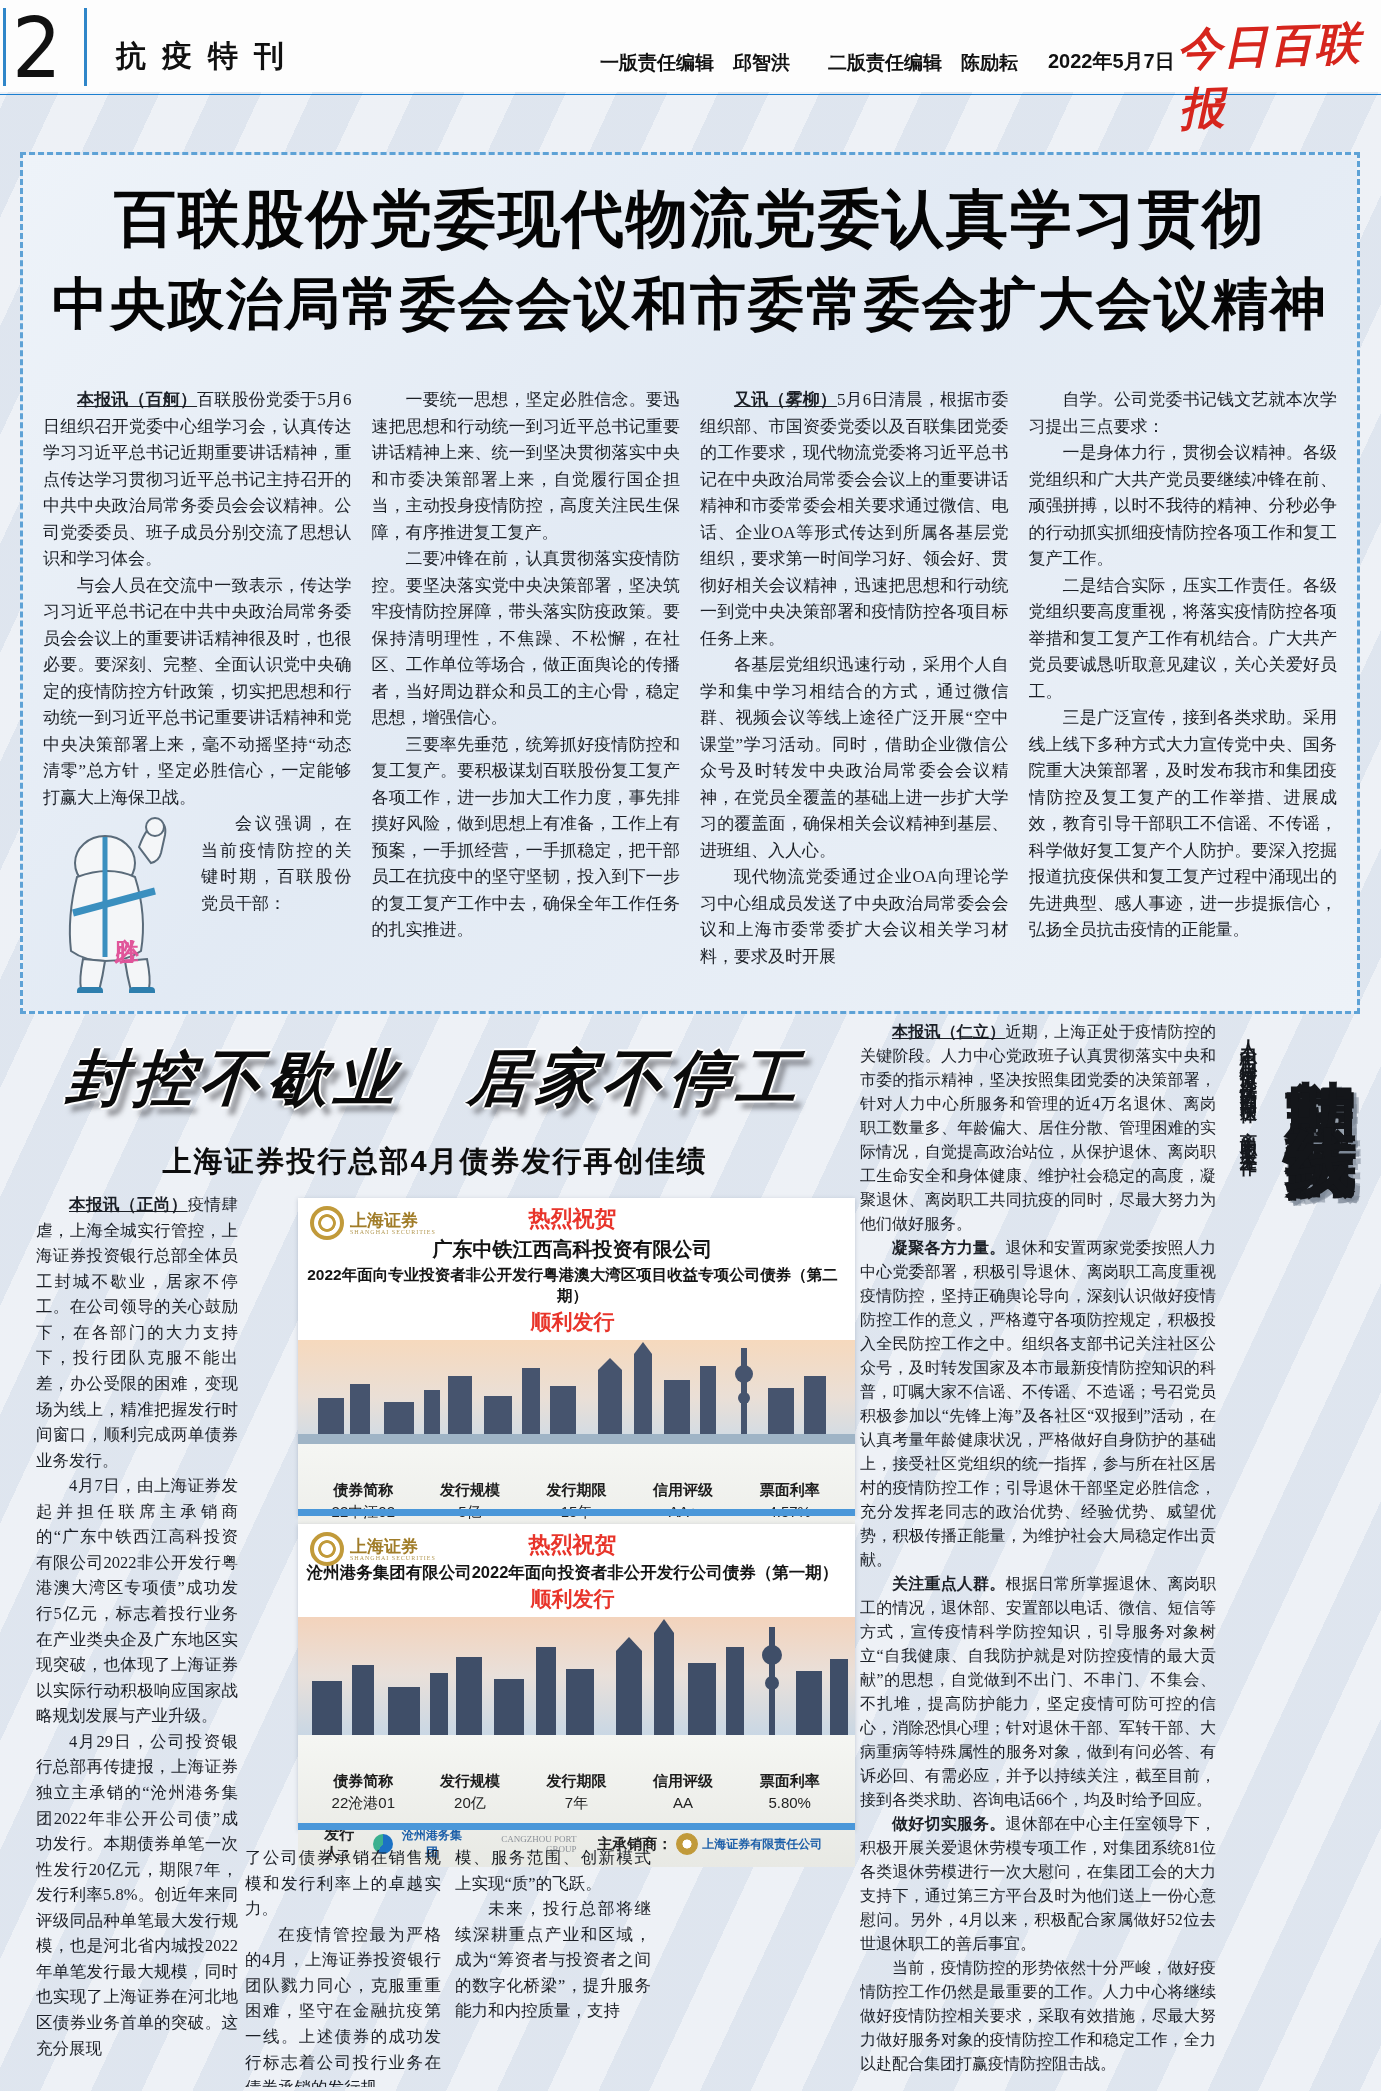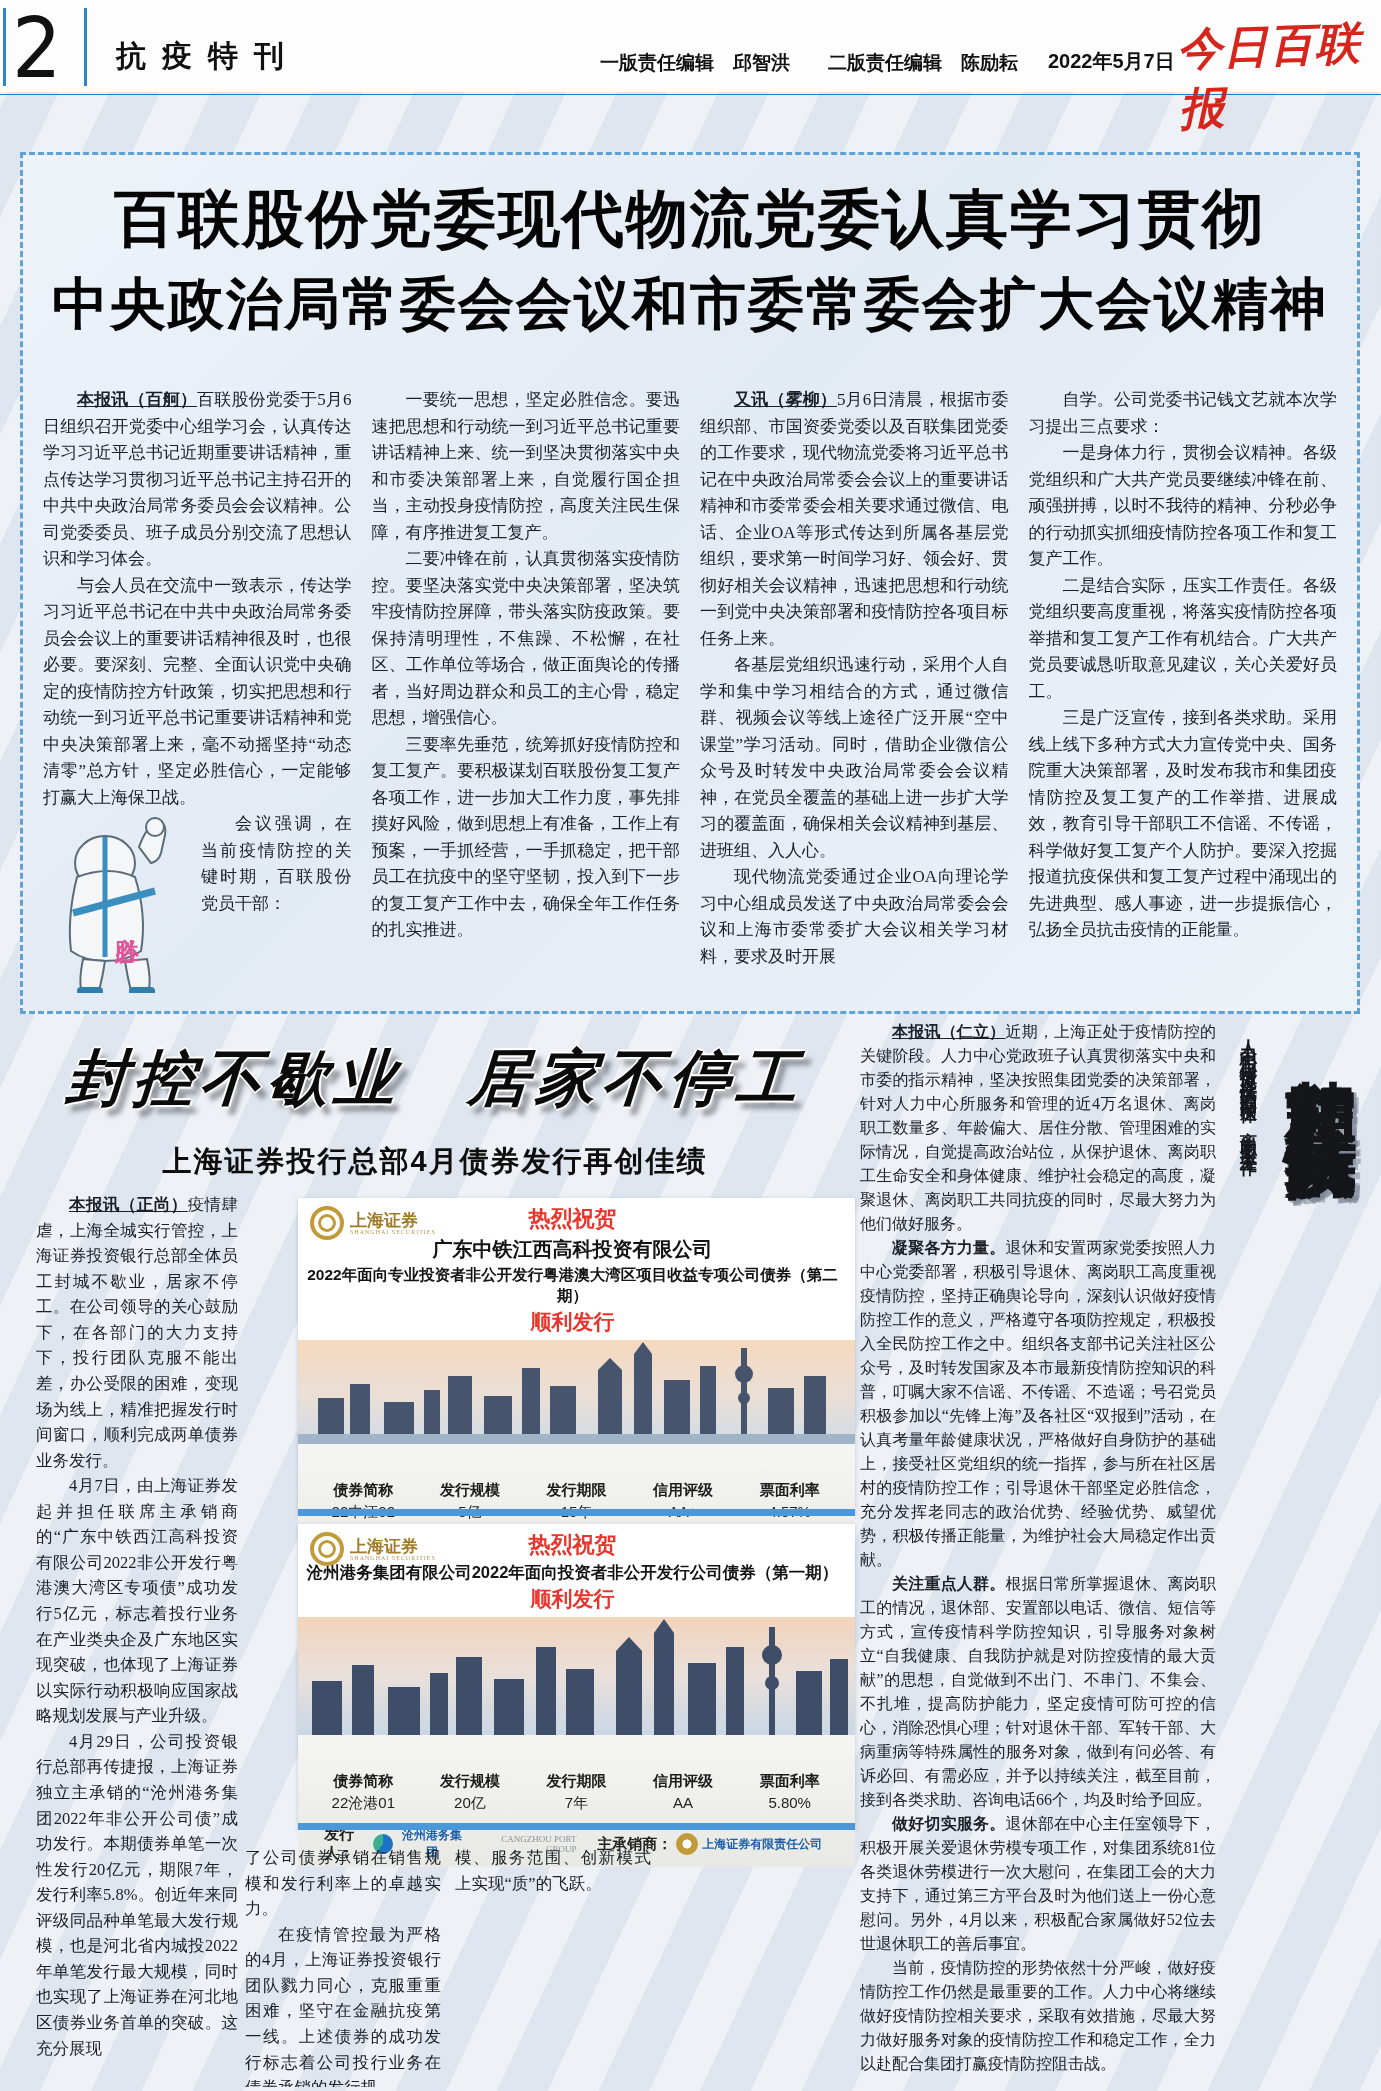--- a/index.html
+++ b/index.html
@@ -345,20 +345,21 @@
     </div>
     <div class="card-bar"></div>
   </div>
 
   <div class="abs bottom-col bc1">
     <p class="para" style="text-indent:0">了公司债券承销在销售规模和发行利率上的卓越实力。</p>
     <p class="para">在疫情管控最为严格的4月，上海证券投资银行团队戮力同心，克服重重困难，坚守在金融抗疫第一线。上述债券的成功发行标志着公司投行业务在债券承销的发行规</p>
   </div>
   <div class="abs bottom-col bc2">
     <p class="para" style="text-indent:0">模、服务范围、创新模式上实现“质”的飞跃。</p>
+    <p class="para">未来，投行总部将继续深耕重点产业和区域，成为“筹资者与投资者之间的数字化桥梁”，提升服务能力和内控质量，支持</p>
   </div>
 
   <div class="abs right-col">
     <p class="para"><b class="lead">本报讯（仁立）</b><span>近期，上海正处于疫情防控的关键阶段。人力中心党政班子认真贯彻落实中央和市委的指示精神，坚决按照集团党委的决策部署，针对人力中心所服务和管理的近4万名退休、离岗职工数量多、年龄偏大、居住分散、管理困难的实际情况，自觉提高政治站位，从保护退休、离岗职工生命安全和身体健康、维护社会稳定的高度，凝聚退休、离岗职工共同抗疫的同时，尽最大努力为他们做好服务。</span></p>
     <p class="para"><b class="sec-lead">凝聚各方力量。</b><span>退休和安置两家党委按照人力中心党委部署，积极引导退休、离岗职工高度重视疫情防控，坚持正确舆论导向，深刻认识做好疫情防控工作的意义，严格遵守各项防控规定，积极投入全民防控工作之中。组织各支部书记关注社区公众号，及时转发国家及本市最新疫情防控知识的科普，叮嘱大家不信谣、不传谣、不造谣；号召党员积极参加以“先锋上海”及各社区“双报到”活动，在认真考量年龄健康状况，严格做好自身防护的基础上，接受社区党组织的统一指挥，参与所在社区居村的疫情防控工作；引导退休干部坚定必胜信念，充分发挥老同志的政治优势、经验优势、威望优势，积极传播正能量，为维护社会大局稳定作出贡献。</span></p>
     <p class="para"><b class="sec-lead">关注重点人群。</b><span>根据日常所掌握退休、离岗职工的情况，退休部、安置部以电话、微信、短信等方式，宣传疫情科学防控知识，引导服务对象树立“自我健康、自我防护就是对防控疫情的最大贡献”的思想，自觉做到不出门、不串门、不集会、不扎堆，提高防护能力，坚定疫情可防可控的信心，消除恐惧心理；针对退休干部、军转干部、大病重病等特殊属性的服务对象，做到有问必答、有诉必回、有需必应，并予以持续关注，截至目前，接到各类求助、咨询电话66个，均及时给予回应。</span></p>
     <p class="para"><b class="sec-lead">做好切实服务。</b><span>退休部在中心主任室领导下，积极开展关爱退休劳模专项工作，对集团系统81位各类退休劳模进行一次大慰问，在集团工会的大力支持下，通过第三方平台及时为他们送上一份心意慰问。另外，4月以来，积极配合家属做好52位去世退休职工的善后事宜。</span></p>
     <p class="para">当前，疫情防控的形势依然十分严峻，做好疫情防控工作仍然是最重要的工作。人力中心将继续做好疫情防控相关要求，采取有效措施，尽最大努力做好服务对象的疫情防控工作和稳定工作，全力以赴配合集团打赢疫情防控阻击战。</p>
   </div>
 

